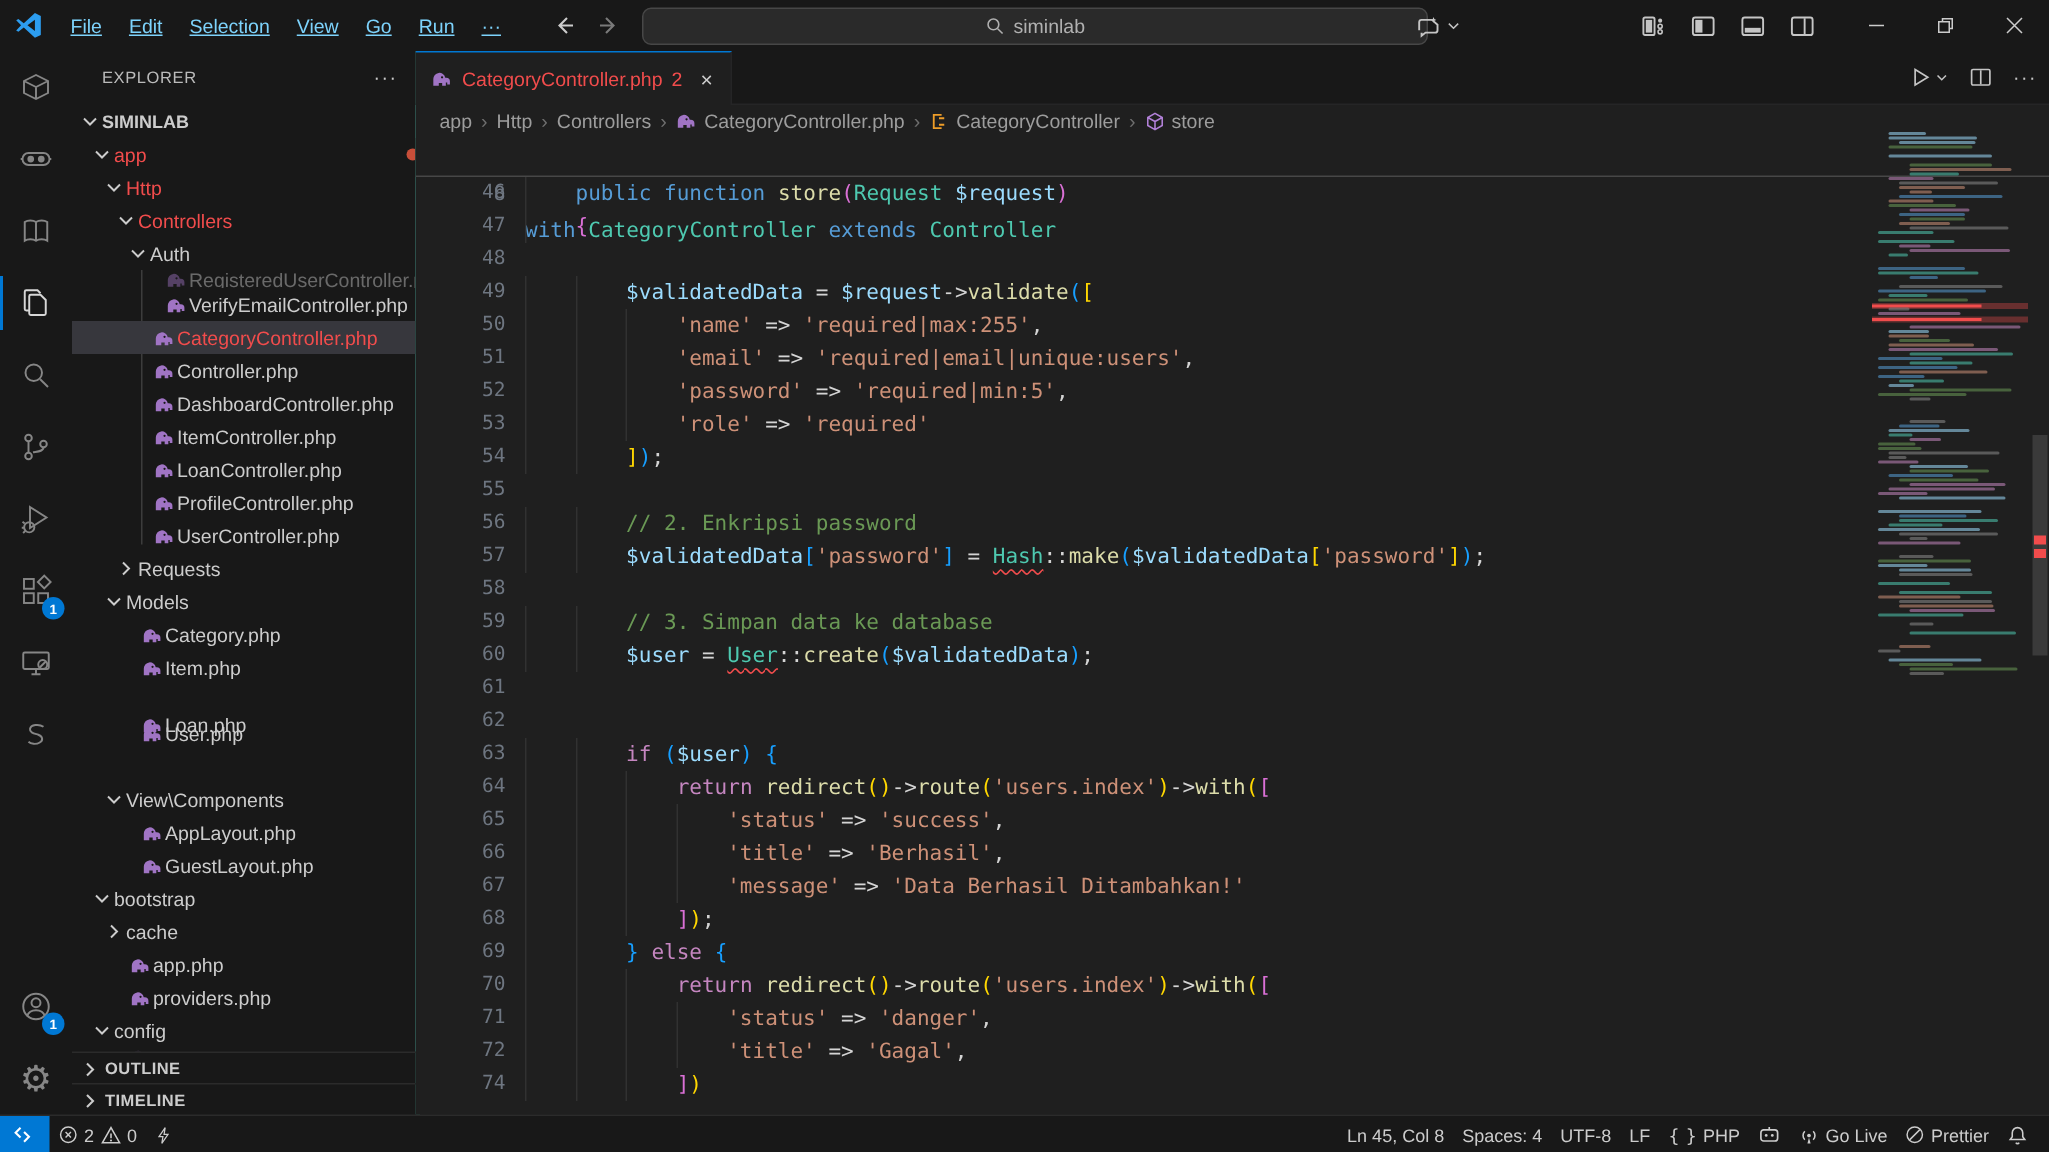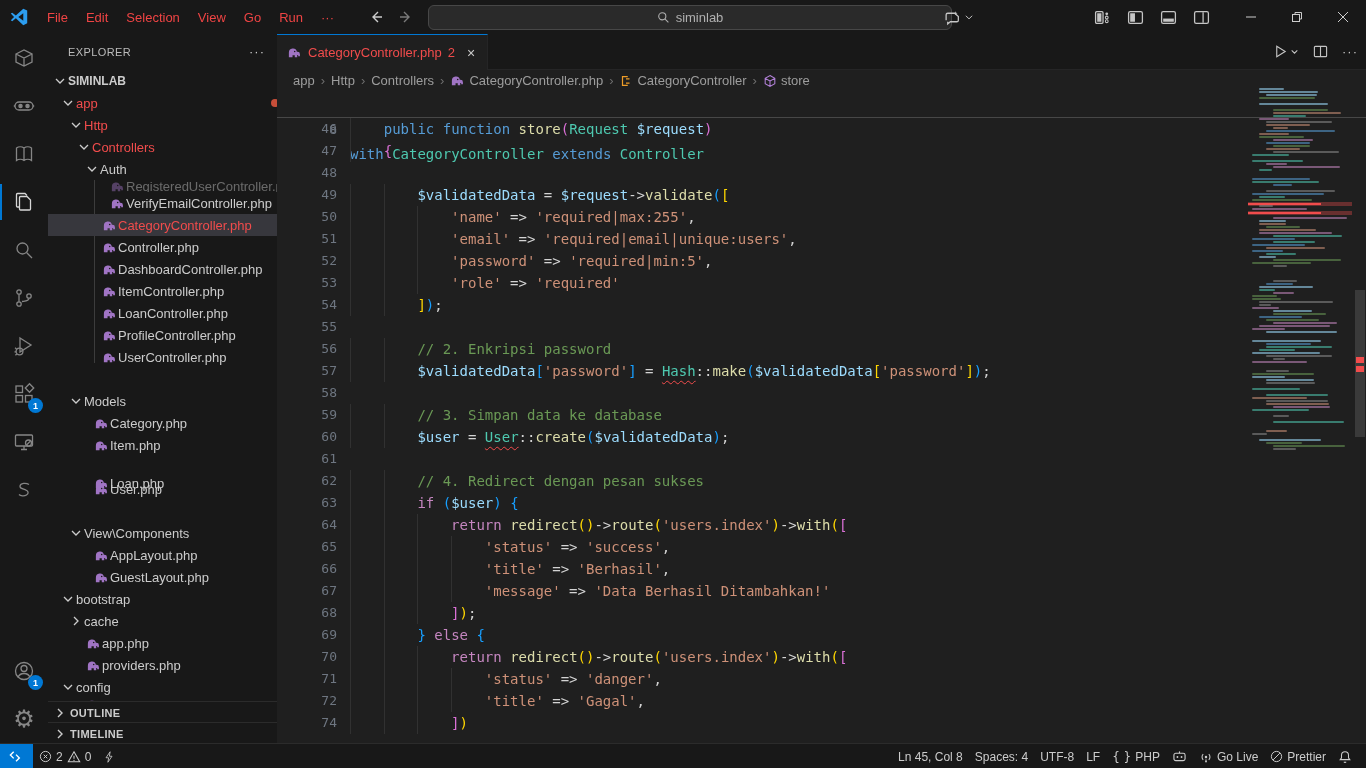--- a/index.html
+++ b/index.html
@@ -3,21 +3,21 @@
 <meta charset="utf-8">
 <style>
   html,body{margin:0;padding:0;background:#000;}
   .app{position:relative;width:1366px;height:768px;background:#1f1f1f;overflow:hidden;
        font-family:"Liberation Sans",sans-serif;color:#cccccc;font-size:13px;-webkit-font-smoothing:antialiased;}
   svg{display:block}
   
   .titlebar{position:absolute;left:0;top:0;width:1366px;height:34px;background:#181818;border-bottom:1px solid #2b2b2b;display:flex;align-items:center;}
   .vscode-logo{width:18px;height:18px;margin:0 10px 0 10px;}
   .menus{display:flex;align-items:center;height:100%;}
-  .menu-item{padding:0 9px;height:100%;display:flex;align-items:center;color:#ef4444;cursor:default;}
+  .menu-item{padding:0 9px;height:100%;display:flex;align-items:center;color:#7dd3fc;cursor:default;text-decoration:underline;}
   .nav-arrows{position:absolute;left:368px;top:0;height:34px;display:flex;align-items:center;gap:14px;}
   .cmd-center{position:absolute;left:428px;top:5px;width:522px;height:23px;background:#2a2a2a;border:1px solid #474747;border-radius:6px;
               display:flex;align-items:center;justify-content:center;gap:6px;color:#b0b0b0;}
   .tb-right{position:absolute;right:0;top:0;height:34px;display:flex;align-items:center;}
   .copilot-btn{display:flex;align-items:center;gap:3px;margin-right:120px;color:#c5c5c5;}
   .layout-icons{display:flex;align-items:center;gap:16px;margin-right:18px;}
   .win-btn{width:46px;height:34px;display:flex;align-items:center;justify-content:center;color:#cccccc;}
   
   .activitybar{position:absolute;left:0;top:34px;width:48px;height:709px;background:#181818;border-right:1px solid #2b2b2b;}
   .ab-item{position:relative;width:48px;height:48px;display:flex;align-items:center;justify-content:center;color:#868686;}
@@ -379,20 +379,28 @@
         </div>
         <div class="trow" style="top: 276px; padding-left: 52px;">
           <span class="ficon">
             <svg width="15" height="15" viewBox="0 0 16 16">
               <path fill="#a074c4" d="M2 13 V8.2 A4.3 4.3 0 0 1 10.5 7.2 L11.2 7.2 A2.6 2.6 0 0 1 13.8 9.8 V12 H11.9 V10.6 H10.9 V13 H8.3 V11 H5.9 V13 Z"></path>
               <circle cx="8.2" cy="7" r=".8" fill="#181818"></circle>
             </svg>
           </span>
           <span class="lbl">UserController.php</span>
         </div>
+        <div class="trow" style="top: 298px; padding-left: 28px;">
+          <span class="chev">
+            <svg width="16" height="16" viewBox="0 0 16 16">
+              <path fill="none" stroke="currentColor" stroke-width="1.3" d="M6 4 10 8 6 12"></path>
+            </svg>
+          </span>
+          <span class="lbl">Requests</span>
+        </div>
         <div class="trow" style="top: 320px; padding-left: 20px;">
           <span class="chev">
             <svg width="16" height="16" viewBox="0 0 16 16">
               <path fill="none" stroke="currentColor" stroke-width="1.3" d="M4 6 8 10 12 6"></path>
             </svg>
           </span>
           <span class="lbl">Models</span>
         </div>
         <div class="trow" style="top: 342px; padding-left: 44px;">
           <span class="ficon">
@@ -609,21 +617,21 @@
         <div class="code-line"><span class="ln">52</span><span class="ctext"><span class="ind">    </span><span class="ind">    </span><span class="ind">    </span><span class="tk-str">'password'</span><span class="tk-pl"> =&gt; </span><span class="tk-str">'required|min:5'</span><span class="tk-pl">,</span></span></div>
         <div class="code-line"><span class="ln">53</span><span class="ctext"><span class="ind">    </span><span class="ind">    </span><span class="ind">    </span><span class="tk-str">'role'</span><span class="tk-pl"> =&gt; </span><span class="tk-str">'required'</span></span></div>
         <div class="code-line"><span class="ln">54</span><span class="ctext"><span class="ind">    </span><span class="ind">    </span><span class="tk-b1">]</span><span class="tk-b3">)</span><span class="tk-pl">;</span></span></div>
         <div class="code-line"><span class="ln">55</span><span class="ctext"></span></div>
         <div class="code-line"><span class="ln">56</span><span class="ctext"><span class="ind">    </span><span class="ind">    </span><span class="tk-com">// 2. Enkripsi password</span></span></div>
         <div class="code-line"><span class="ln">57</span><span class="ctext"><span class="ind">    </span><span class="ind">    </span><span class="tk-var">$validatedData</span><span class="tk-b3">[</span><span class="tk-str">'password'</span><span class="tk-b3">]</span><span class="tk-pl"> = </span><span class="tk-clserr">Hash</span><span class="tk-pl">::</span><span class="tk-fn">make</span><span class="tk-b3">(</span><span class="tk-var">$validatedData</span><span class="tk-b1">[</span><span class="tk-str">'password'</span><span class="tk-b1">]</span><span class="tk-b3">)</span><span class="tk-pl">;</span></span></div>
         <div class="code-line"><span class="ln">58</span><span class="ctext"></span></div>
         <div class="code-line"><span class="ln">59</span><span class="ctext"><span class="ind">    </span><span class="ind">    </span><span class="tk-com">// 3. Simpan data ke database</span></span></div>
         <div class="code-line"><span class="ln">60</span><span class="ctext"><span class="ind">    </span><span class="ind">    </span><span class="tk-var">$user</span><span class="tk-pl"> = </span><span class="tk-clserr">User</span><span class="tk-pl">::</span><span class="tk-fn">create</span><span class="tk-b3">(</span><span class="tk-var">$validatedData</span><span class="tk-b3">)</span><span class="tk-pl">;</span></span></div>
         <div class="code-line"><span class="ln">61</span><span class="ctext"></span></div>
-        <div class="code-line"><span class="ln">62</span><span class="ctext"><span class="ind">    </span><span class="ind">    </span><span class="tk-com">// 4. Redirect dengan pesan sukses</span></span></div>
+        <div class="code-line"><span class="ln">62</span></div>
         <div class="code-line"><span class="ln">63</span><span class="ctext"><span class="ind">    </span><span class="ind">    </span><span class="tk-ctl">if</span><span class="tk-pl"> </span><span class="tk-b3">(</span><span class="tk-var">$user</span><span class="tk-b3">)</span><span class="tk-pl"> </span><span class="tk-b3">{</span></span></div>
         <div class="code-line"><span class="ln">64</span><span class="ctext"><span class="ind">    </span><span class="ind">    </span><span class="ind">    </span><span class="tk-ctl">return</span><span class="tk-pl"> </span><span class="tk-fn">redirect</span><span class="tk-b1">(</span><span class="tk-b1">)</span><span class="tk-pl">-&gt;</span><span class="tk-fn">route</span><span class="tk-b1">(</span><span class="tk-str">'users.index'</span><span class="tk-b1">)</span><span class="tk-pl">-&gt;</span><span class="tk-fn">with</span><span class="tk-b1">(</span><span class="tk-b2">[</span></span></div>
         <div class="code-line"><span class="ln">65</span><span class="ctext"><span class="ind">    </span><span class="ind">    </span><span class="ind">    </span><span class="ind">    </span><span class="tk-str">'status'</span><span class="tk-pl"> =&gt; </span><span class="tk-str">'success'</span><span class="tk-pl">,</span></span></div>
         <div class="code-line"><span class="ln">66</span><span class="ctext"><span class="ind">    </span><span class="ind">    </span><span class="ind">    </span><span class="ind">    </span><span class="tk-str">'title'</span><span class="tk-pl"> =&gt; </span><span class="tk-str">'Berhasil'</span><span class="tk-pl">,</span></span></div>
         <div class="code-line"><span class="ln">67</span><span class="ctext"><span class="ind">    </span><span class="ind">    </span><span class="ind">    </span><span class="ind">    </span><span class="tk-str">'message'</span><span class="tk-pl"> =&gt; </span><span class="tk-str">'Data Berhasil Ditambahkan!'</span></span></div>
         <div class="code-line"><span class="ln">68</span><span class="ctext"><span class="ind">    </span><span class="ind">    </span><span class="ind">    </span><span class="tk-b2">]</span><span class="tk-b1">)</span><span class="tk-pl">;</span></span></div>
         <div class="code-line"><span class="ln">69</span><span class="ctext"><span class="ind">    </span><span class="ind">    </span><span class="tk-b3">}</span><span class="tk-pl"> </span><span class="tk-ctl">else</span><span class="tk-pl"> </span><span class="tk-b3">{</span></span></div>
         <div class="code-line"><span class="ln">70</span><span class="ctext"><span class="ind">    </span><span class="ind">    </span><span class="ind">    </span><span class="tk-ctl">return</span><span class="tk-pl"> </span><span class="tk-fn">redirect</span><span class="tk-b1">(</span><span class="tk-b1">)</span><span class="tk-pl">-&gt;</span><span class="tk-fn">route</span><span class="tk-b1">(</span><span class="tk-str">'users.index'</span><span class="tk-b1">)</span><span class="tk-pl">-&gt;</span><span class="tk-fn">with</span><span class="tk-b1">(</span><span class="tk-b2">[</span></span></div>
         <div class="code-line"><span class="ln">71</span><span class="ctext"><span class="ind">    </span><span class="ind">    </span><span class="ind">    </span><span class="ind">    </span><span class="tk-str">'status'</span><span class="tk-pl"> =&gt; </span><span class="tk-str">'danger'</span><span class="tk-pl">,</span></span></div>
         <div class="code-line"><span class="ln">72</span><span class="ctext"><span class="ind">    </span><span class="ind">    </span><span class="ind">    </span><span class="ind">    </span><span class="tk-str">'title'</span><span class="tk-pl"> =&gt; </span><span class="tk-str">'Gagal'</span><span class="tk-pl">,</span></span></div>

